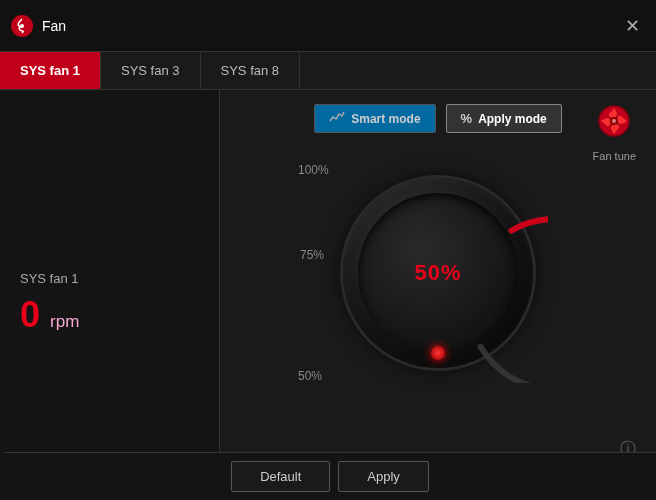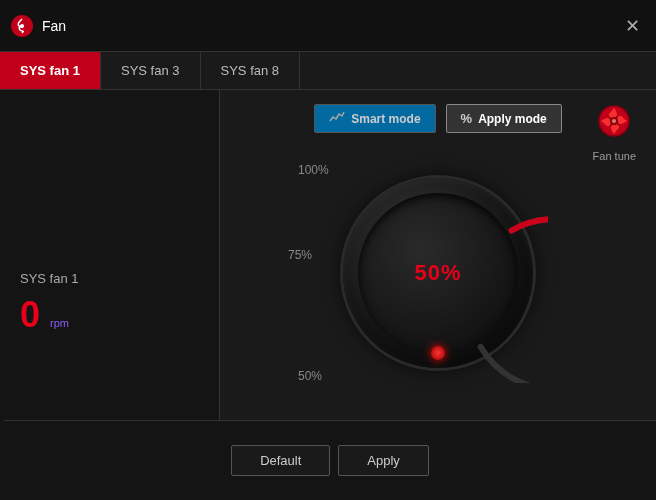--- a/index.html
+++ b/index.html
@@ -84,22 +84,22 @@
       color: #aaa;
       margin-bottom: 8px;
     }
     .fan-rpm {
       font-size: 36px;
       color: #e8001a;
       font-weight: 700;
       letter-spacing: 2px;
     }
     .rpm-unit {
-      font-size: 11px;
-      color: #8b5cf6;
+      font-size: 17px;
+      color: #f9a8d4;
       margin-left: 8px;
     }
 
     
     .right-panel {
       flex: 1;
       background: #1a1a1a;
       display: flex;
       flex-direction: column;
       align-items: center;
@@ -146,21 +146,21 @@
       justify-content: center;
     }
 
     
     .scale-label {
       position: absolute;
       font-size: 12px;
       color: #888;
     }
     .scale-100 { top: 10px; left: 10px; }
-    .scale-75 { top: 95px; left: 0px; text-align: right; }
+    .scale-75 { top: 95px; left: 12px; text-align: right; }
     .scale-50 { bottom: 10px; left: 10px; }
 
     
     .knob-outer {
       width: 190px;
       height: 190px;
       border-radius: 50%;
       background: radial-gradient(circle at 40% 35%, #3a3a3a, #111 60%, #000);
       box-shadow:
         0 0 0 3px #2a2a2a,
@@ -333,16 +333,16 @@
         </div>
         <div class="knob-dot"></div>
       </div>
     </div>
 
     <div class="info-icon">ⓘ</div>
 
   </div>
 </div>
 
-<div style="position:absolute; bottom:0; left:4px; right:0; display:flex; justify-content:center; gap:8px; padding:24px 20px; background:#141414; border-top:1px solid #333;">
+<div style="position:absolute; bottom:0; left:4px; right:0; display:flex; justify-content:center; gap:8px; padding:8px 20px; background:#141414; border-top:1px solid #333;">
   <button class="action-btn">Default</button>
   <button class="action-btn">Apply</button>
 </div>
 
 </body></html>

